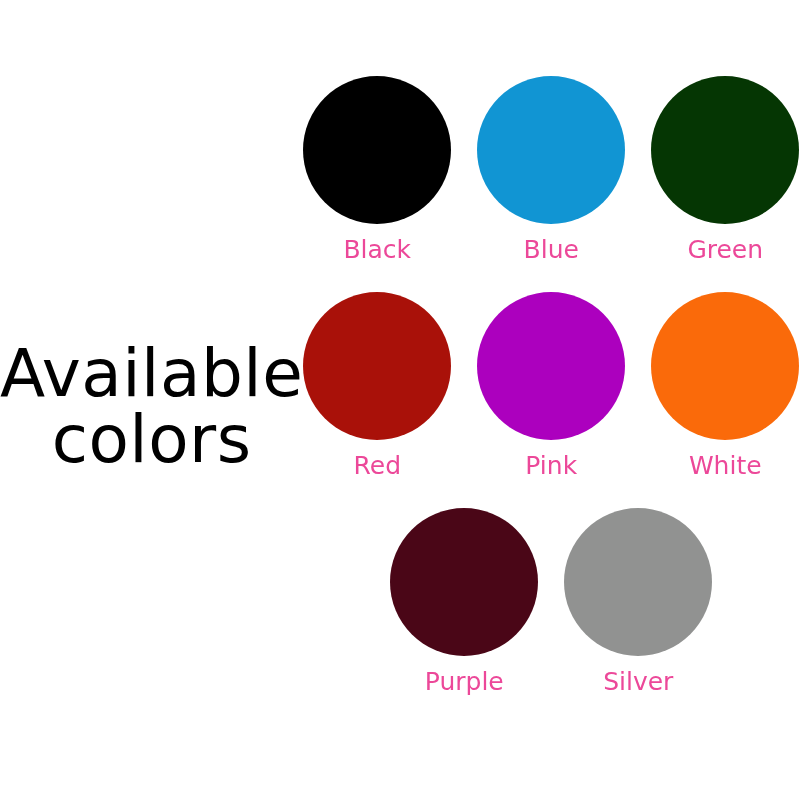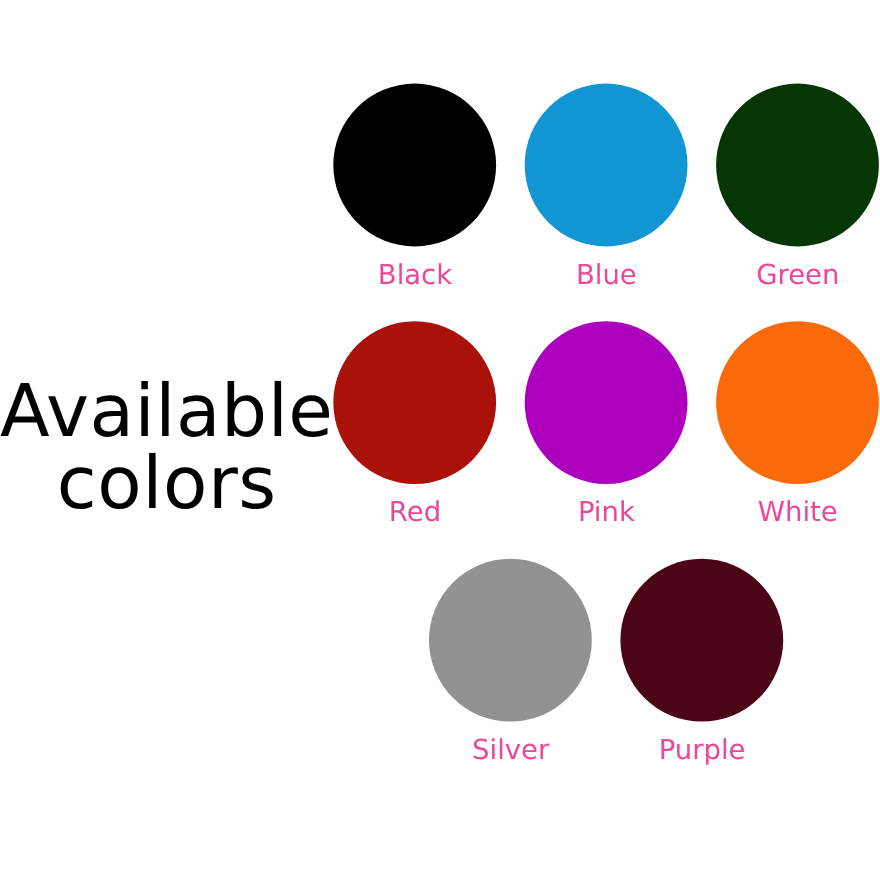--- a/index.html
+++ b/index.html
@@ -125,23 +125,23 @@
         <div class="swatch-label">Pink</div>
       </div>
       <div class="swatch-cell">
         <div class="swatch-dot" style="background-color: rgb(250, 106, 10);"></div>
         <div class="swatch-label">White</div>
       </div>
     </div>
 
     <div class="swatch-row">
       <div class="swatch-cell">
+        <div class="swatch-dot" style="background-color: rgb(74, 6, 23);"></div>
+        <div class="swatch-label">Purple</div>
+      </div>
+      <div class="swatch-cell">
         <div class="swatch-dot" style="background-color: rgb(145, 146, 145);"></div>
         <div class="swatch-label">Silver</div>
-      </div>
-      <div class="swatch-cell">
-        <div class="swatch-dot" style="background-color: rgb(74, 6, 23);"></div>
-        <div class="swatch-label">Purple</div>
       </div>
     </div>
 
   </div>
 </div>
 
 </body></html>

